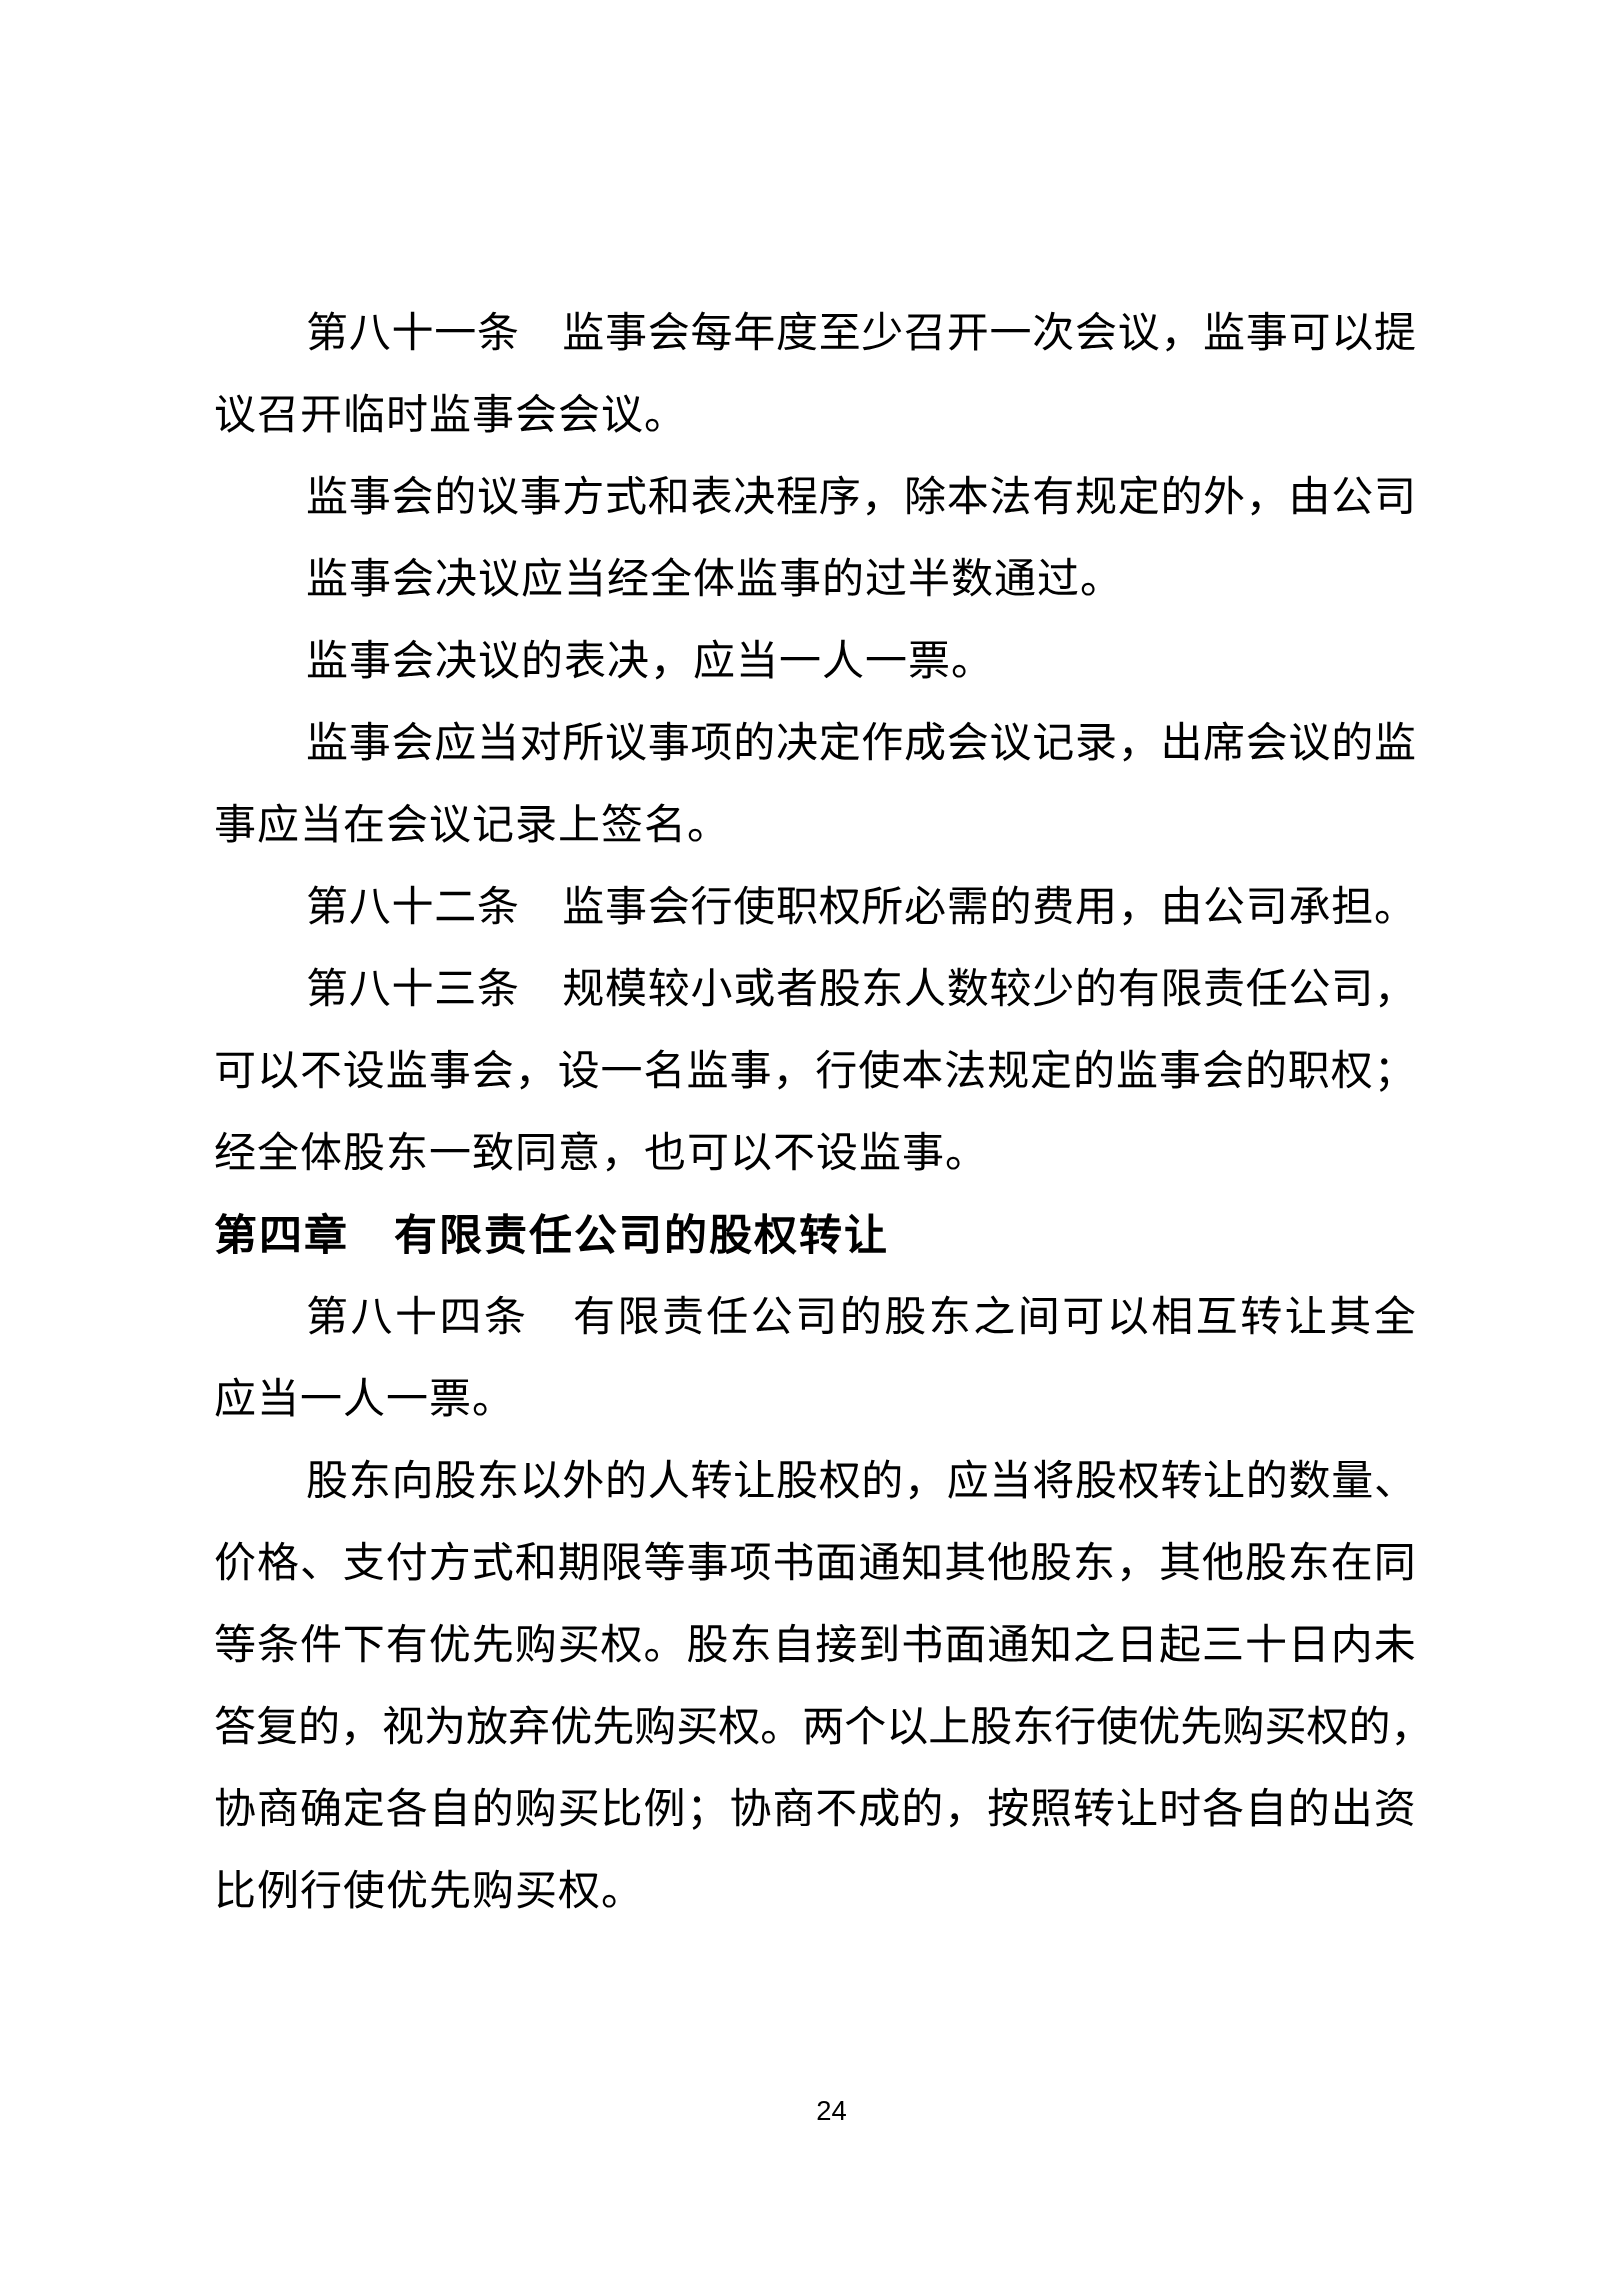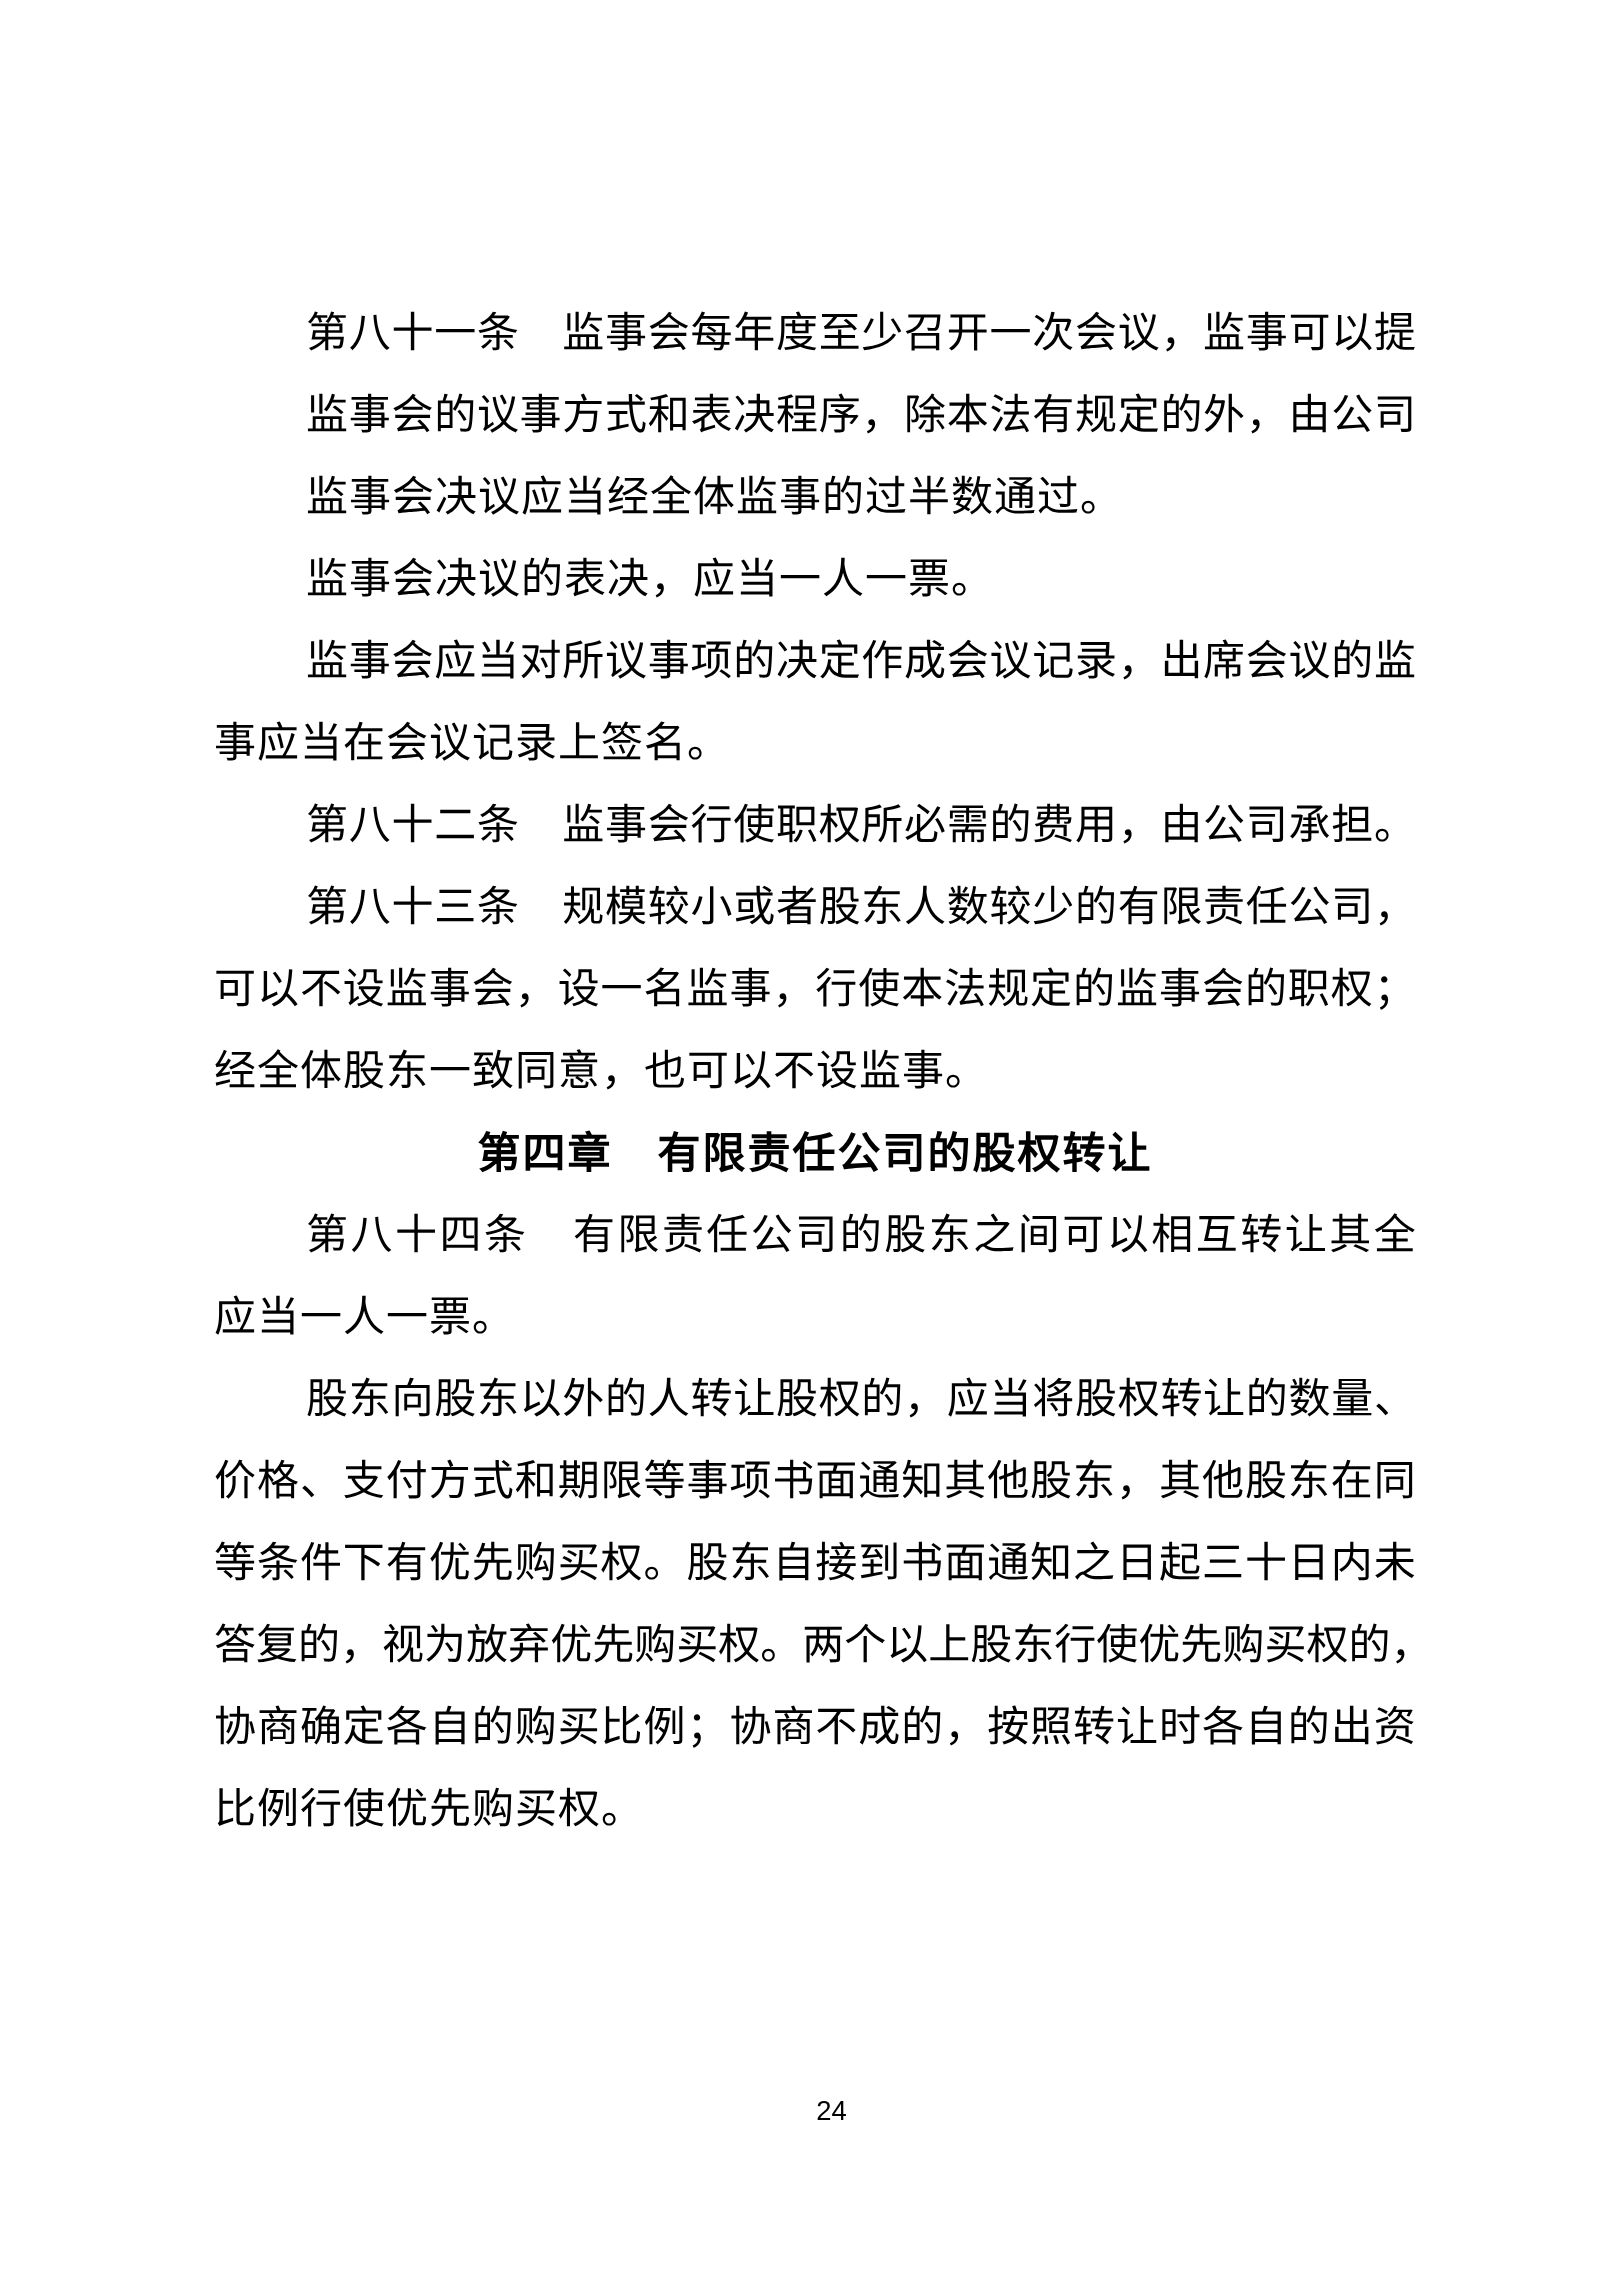--- a/index.html
+++ b/index.html
@@ -39,21 +39,21 @@
     letter-spacing:0;
   }
   .line.fill span{flex:0 0 auto;}
   .line.indent:not(.fill){text-indent:92px;}
   .line.fill.indent{padding-left:92px;}
   .line.heading{
     font-family:"Liberation Sans","DejaVu Sans",sans-serif;
     font-weight:bold;
     font-size:43px;
     letter-spacing:2px;
-    text-align:center;
+    text-align:left;
     display:block;
   }
   .page-footer{
     position:absolute;
     left:0;
     top:2096px;
     width:100%;
     text-align:center;
     padding-left:21px;
   }
@@ -90,20 +90,21 @@
         <span>次</span>
         <span>会</span>
         <span>议</span>
         <span>，</span>
         <span>监</span>
         <span>事</span>
         <span>可</span>
         <span>以</span>
         <span>提</span>
       </div>
+      <div class="line">议召开临时监事会会议。</div>
       <div class="line indent fill">
         <span>监</span>
         <span>事</span>
         <span>会</span>
         <span>的</span>
         <span>议</span>
         <span>事</span>
         <span>方</span>
         <span>式</span>
         <span>和</span>

